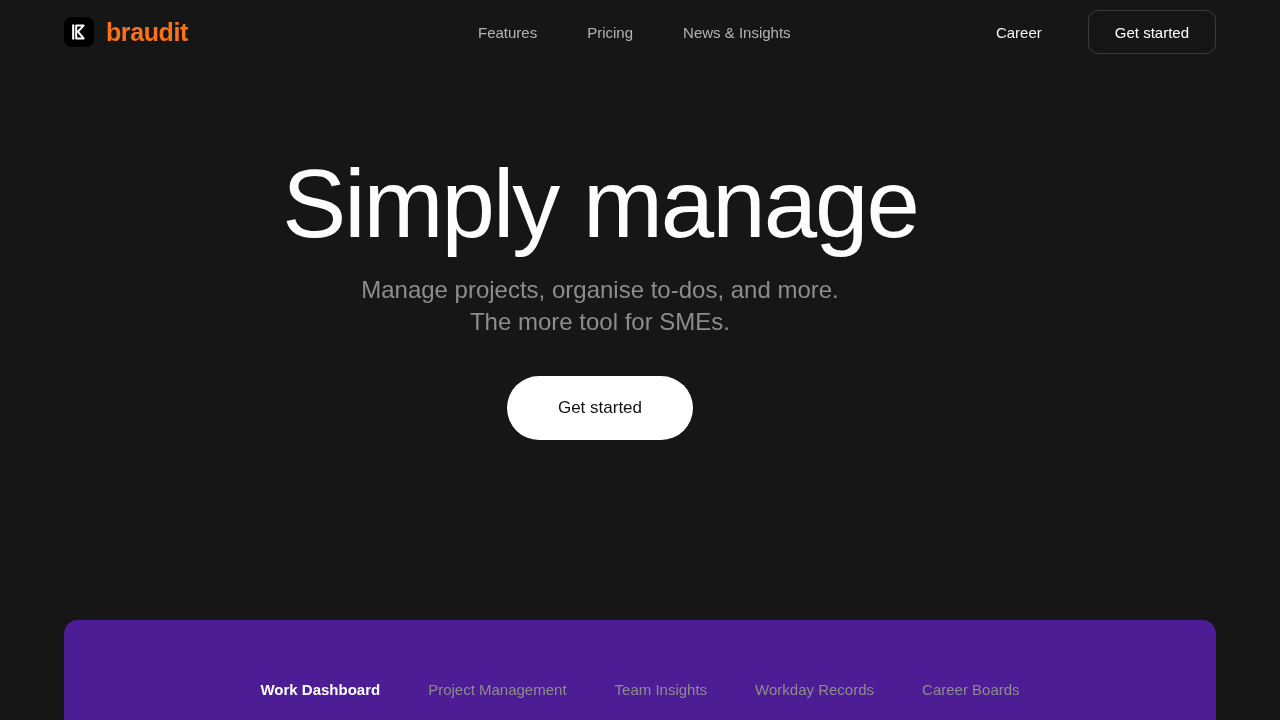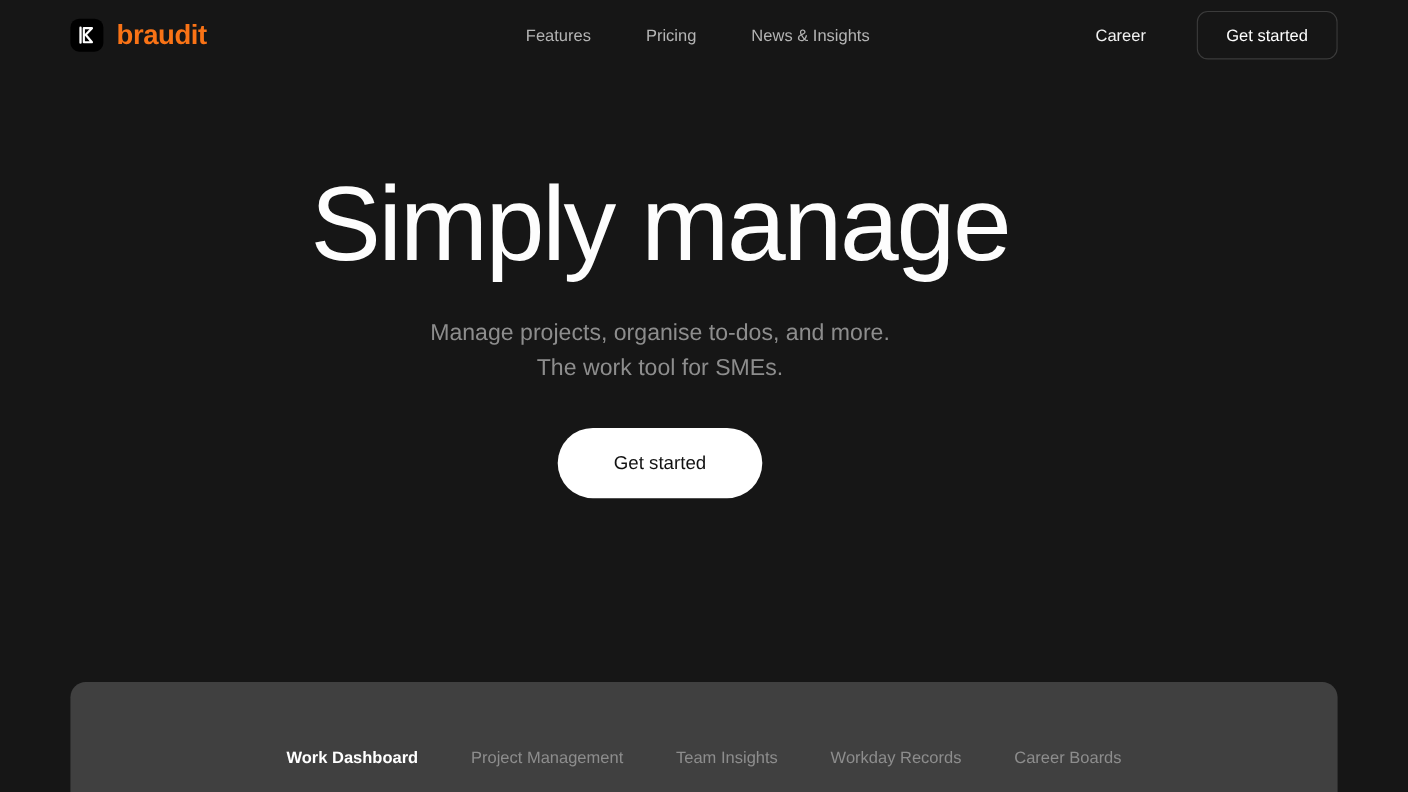--- a/index.html
+++ b/index.html
@@ -122,22 +122,22 @@
     font-size: 96px;
     font-weight: 300;
     line-height: 96px;
     color: #fdfdfd;
     letter-spacing: -2px;
   }
 
   .hero-title-line { display: block; }
 
   .hero-sub {
-    margin-top: 35px;
-    font-size: 21px;
+    margin-top: 22px;
+    font-size: 24px;
     font-weight: 300;
     line-height: 32px;
     color: #8d8d8d;
   }
 
   .hero-sub-line { display: block; }
 
   .hero-cta-wrap {
     margin-top: 38px;
     display: flex;
@@ -159,21 +159,21 @@
     justify-content: center;
   }
 
   
   .showcase {
     position: absolute;
     left: 64px;
     top: 620px;
     width: 1152px;
     height: 100px;
-    background: #404040;
+    background: #4c1d95;
     border-radius: 14px 14px 0 0;
     overflow: hidden;
   }
 
   .showcase-tabs {
     position: absolute;
     top: 60px;
     left: 0;
     width: 1152px;
     display: flex;
@@ -228,21 +228,21 @@
 </div>
 
 <div class="hero">
 
   <h1 class="hero-title">
     <span class="hero-title-line">Simply manage</span>
   </h1>
 
   <p class="hero-sub">
     <span class="hero-sub-line">Manage projects, organise to-dos, and more.</span>
-    <span class="hero-sub-line">The work tool for SMEs.</span>
+    <span class="hero-sub-line">The more tool for SMEs.</span>
   </p>
 
   <div class="hero-cta-wrap">
     <button class="btn-pill">Get started</button>
   </div>
 
 </div>
 
 <div class="showcase">
   <div class="showcase-tabs">

